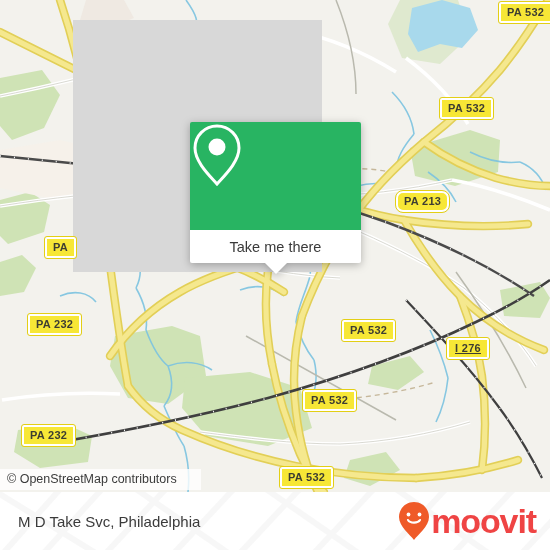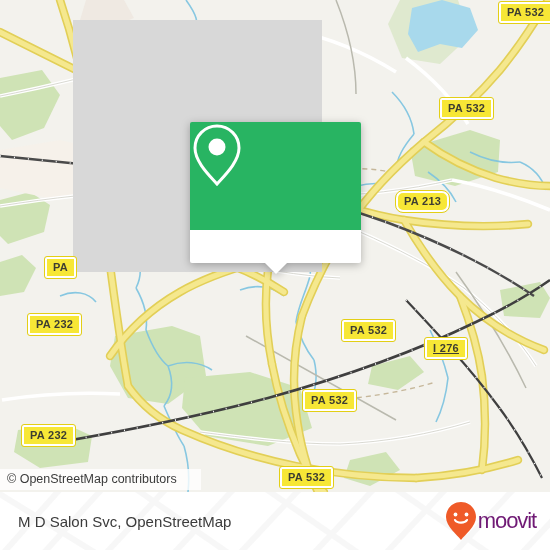--- a/index.html
+++ b/index.html
@@ -89,21 +89,21 @@
   .footer-watermark { position:absolute; left:0; top:-14px; opacity:.5; }
   .footer-title {
     position:absolute; left:18px; top:50%; transform:translateY(-50%);
     font-size:15px; color:#3b3b3b; white-space:nowrap;
   }
   .brand {
     position:absolute; right:14px; top:50%; transform:translateY(-50%);
     display:flex; align-items:center; gap:0px;
   }
   .brand-word {
-    font-size:22px; font-weight:normal; color:#701a75;
+    font-size:34px; font-weight:bold; color:#ef4444;
     letter-spacing:-1.1px; line-height:30px;
   }
 </style>
 </head>
 <body>
 
 <div id="app">
 
   <div class="map">
 
@@ -251,36 +251,37 @@
           <path d="M406,300 C438,334 470,368 498,406 C516,430 530,454 542,478" stroke="#ffffff" stroke-width="1.4" stroke-dasharray="1,12"></path>
         </g>
       </g>
     </svg>
 
     <div class="grey-panel"></div>
 
     <div class="shield" style="left:499px;top:2px;">PA 532</div>
     <div class="shield" style="left:440px;top:98px;">PA 532</div>
     <div class="shield" style="left:396px;top:191px;border-radius:7px;">PA 213</div>
-    <div class="shield" style="left:45px;top:237px;margin-top:20px;">PA</div>
+    <div class="shield" style="left:45px;top:237px;">PA</div>
     <div class="shield" style="left:28px;top:314px;">PA 232</div>
     <div class="shield" style="left:342px;top:320px;">PA 532</div>
-    <div class="shield" style="left:425px;top:338px;text-decoration:underline;">I 276</div>
+    <div class="shield" style="left:447px;top:338px;text-decoration:underline;">I 276</div>
     <div class="shield" style="left:303px;top:390px;">PA 532</div>
     <div class="shield" style="left:22px;top:425px;">PA 232</div>
     <div class="shield" style="left:280px;top:467px;">PA 532</div>
 
     <div class="popup">
       <div class="popup-green">
         <svg width="54" height="66" viewBox="0 0 54 66">
           <path d="M27,4 C14.8,4 5,13.8 5,26 C5,40 20,54 27,62 C34,54 49,40 49,26 C49,13.8 39.2,4 27,4 Z" fill="none" stroke="#ffffff" stroke-width="3"></path>
           <circle cx="27" cy="25" r="8.5" fill="#ffffff"></circle>
         </svg>
       </div>
       <div class="popup-white">
+        <span class="popup-label">Take me there</span>
         <span class="popup-tail"></span>
       </div>
     </div>
 
     <div class="attribution">© OpenStreetMap contributors</div>
   </div>
 
   <div class="footer">
     <svg class="footer-watermark" width="550" height="90" viewBox="0 0 550 90">
       <g fill="none" stroke="#f0f0f0" stroke-width="6">
@@ -292,21 +293,21 @@
           <path d="M300,90 L384,0"></path>
         <path d="M372,90 L456,0"></path>
           <path d="M440,90 L524,0"></path>
           <path d="M508,90 L592,0"></path>
         <path d="M-10,10 L120,90"></path>
           <path d="M120,0 L250,90"></path>
           <path d="M250,0 L380,90"></path>
         <path d="M380,0 L510,90"></path>
       </g>
     </svg>
-    <div class="footer-title">M D Salon Svc, OpenStreetMap</div>
+    <div class="footer-title">M D Take Svc, Philadelphia</div>
     <div class="brand">
       <svg width="34" height="40" viewBox="0 0 34 40">
         <path d="M17,1 C8.7,1 2,7.7 2,16 C2,25.5 13,33.5 17,39 C21,33.5 32,25.5 32,16 C32,7.7 25.3,1 17,1 Z" fill="#ef5a28"></path>
         <circle cx="11.5" cy="13.5" r="1.9" fill="#ffffff"></circle>
         <circle cx="22.5" cy="13.5" r="1.9" fill="#ffffff"></circle>
         <path d="M11,19 C13,22.5 21,22.5 23,19" fill="none" stroke="#ffffff" stroke-width="2.1" stroke-linecap="round"></path>
       </svg>
       <span class="brand-word">moovit</span>
     </div>
   </div>

